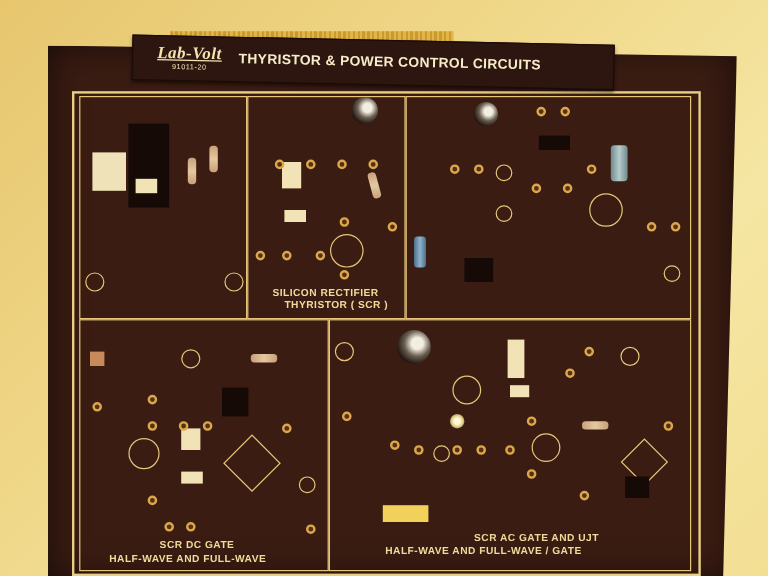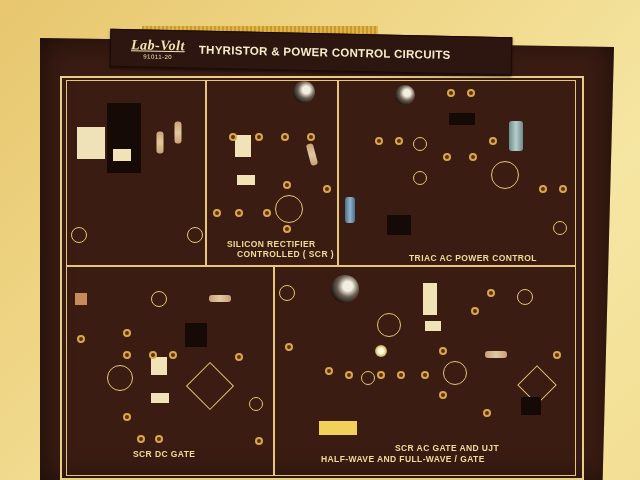--- a/index.html
+++ b/index.html
@@ -63,21 +63,21 @@
     <div class="jack" style="left:48px;top:52px;"></div>
     <div class="jack" style="left:74px;top:52px;"></div>
     <div class="jack" style="left:100px;top:52px;"></div>
     <div class="jack" style="left:76px;top:100px;"></div>
     <div class="jack" style="left:6px;top:128px;"></div>
     <div class="jack" style="left:28px;top:128px;"></div>
     <div class="jack" style="left:56px;top:128px;"></div>
     <div class="jack" style="left:76px;top:144px;"></div>
     <div class="jack" style="left:116px;top:104px;"></div>
     <div class="label" style="left:20px;top:158px;">SILICON RECTIFIER</div>
-    <div class="label" style="left:30px;top:168px;">CONTROLLED  ( SCR )</div>
+    <div class="label" style="left:30px;top:168px;">THYRISTOR  ( SCR )</div>
   </div>
 
   <div class="panel" style="left:298px;top:42px;width:236px;height:184px;">
     <div class="knob" style="left:56px;top:4px;width:20px;height:20px;"></div>
     <div class="dark" style="left:110px;top:32px;width:26px;height:12px;"></div>
     <div class="resistor" style="left:170px;top:40px;width:14px;height:30px;background:linear-gradient(90deg,#6f8c8c,#b7cccc,#6f8c8c);"></div>
     <div class="resistor" style="left:6px;top:116px;width:10px;height:26px;background:linear-gradient(90deg,#4b6e8c,#8fb3cc,#4b6e8c);"></div>
     <div class="symbol" style="left:74px;top:56px;width:12px;height:12px;"></div>
     <div class="symbol" style="left:74px;top:90px;width:12px;height:12px;"></div>
     <div class="symbol" style="left:152px;top:80px;width:26px;height:26px;"></div>
@@ -85,21 +85,20 @@
     <div class="jack" style="left:108px;top:8px;"></div>
     <div class="jack" style="left:128px;top:8px;"></div>
     <div class="jack" style="left:36px;top:56px;"></div>
     <div class="jack" style="left:56px;top:56px;"></div>
     <div class="jack" style="left:104px;top:72px;"></div>
     <div class="jack" style="left:130px;top:72px;"></div>
     <div class="jack" style="left:150px;top:56px;"></div>
     <div class="jack" style="left:200px;top:104px;"></div>
     <div class="jack" style="left:220px;top:104px;"></div>
     <div class="symbol" style="left:214px;top:140px;width:12px;height:12px;"></div>
-    <div class="label" style="left:70px;top:172px;">TRIAC AC POWER CONTROL</div>
   </div>
 
   <div class="panel" style="left:26px;top:228px;width:206px;height:208px;">
     <div class="ic" style="left:8px;top:26px;width:12px;height:12px;background:#c88a5a;"></div>
     <div class="resistor" style="left:142px;top:28px;"></div>
     <div class="symbol" style="left:84px;top:24px;width:14px;height:14px;"></div>
     <div class="dark" style="left:118px;top:56px;width:22px;height:24px;"></div>
     <div class="ic" style="left:84px;top:90px;width:16px;height:18px;"></div>
     <div class="ic" style="left:84px;top:126px;width:18px;height:10px;"></div>
     <div class="symbol" style="left:40px;top:98px;width:24px;height:24px;"></div>
@@ -109,20 +108,21 @@
     <div class="jack" style="left:56px;top:62px;"></div>
     <div class="jack" style="left:56px;top:84px;"></div>
     <div class="jack" style="left:82px;top:84px;"></div>
     <div class="jack" style="left:102px;top:84px;"></div>
     <div class="jack" style="left:168px;top:86px;"></div>
     <div class="jack" style="left:56px;top:146px;"></div>
     <div class="jack" style="left:70px;top:168px;"></div>
     <div class="jack" style="left:88px;top:168px;"></div>
     <div class="jack" style="left:188px;top:170px;"></div>
     <div class="label" style="left:66px;top:182px;">SCR DC GATE</div>
+    <div class="label" style="left:24px;top:193px;">HALF-WAVE AND FULL-WAVE</div>
   </div>
 
   <div class="panel" style="left:234px;top:228px;width:300px;height:208px;">
     <div class="knob" style="left:56px;top:8px;width:28px;height:28px;"></div>
     <div class="symbol" style="left:4px;top:18px;width:14px;height:14px;"></div>
     <div class="symbol" style="left:102px;top:46px;width:22px;height:22px;"></div>
     <div class="ic" style="left:148px;top:16px;width:14px;height:32px;"></div>
     <div class="ic" style="left:150px;top:54px;width:16px;height:10px;"></div>
     <div class="knob" style="left:100px;top:78px;width:12px;height:12px;background:radial-gradient(circle,#fff8d8 0 30%,#d6c37a 60%,#3a1c12 100%);"></div>
     <div class="symbol" style="left:86px;top:104px;width:12px;height:12px;"></div>

